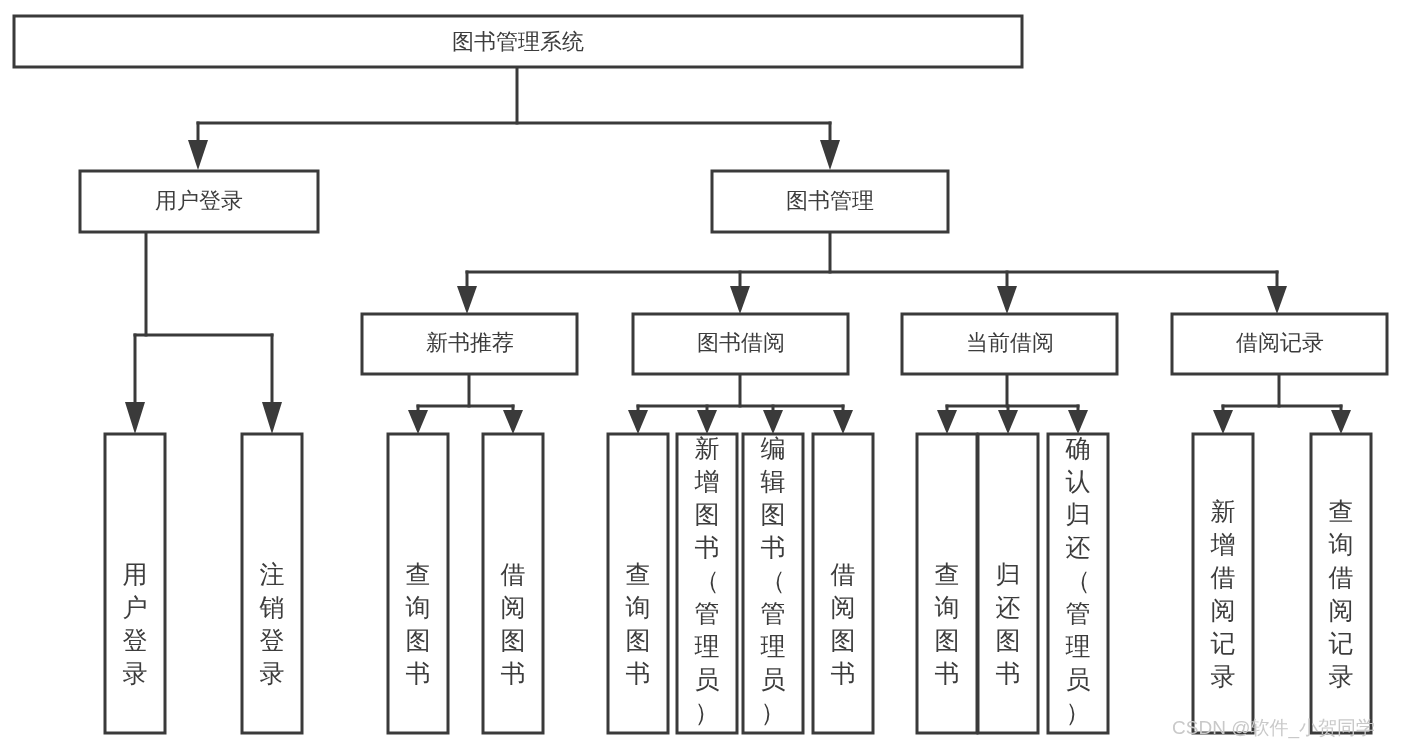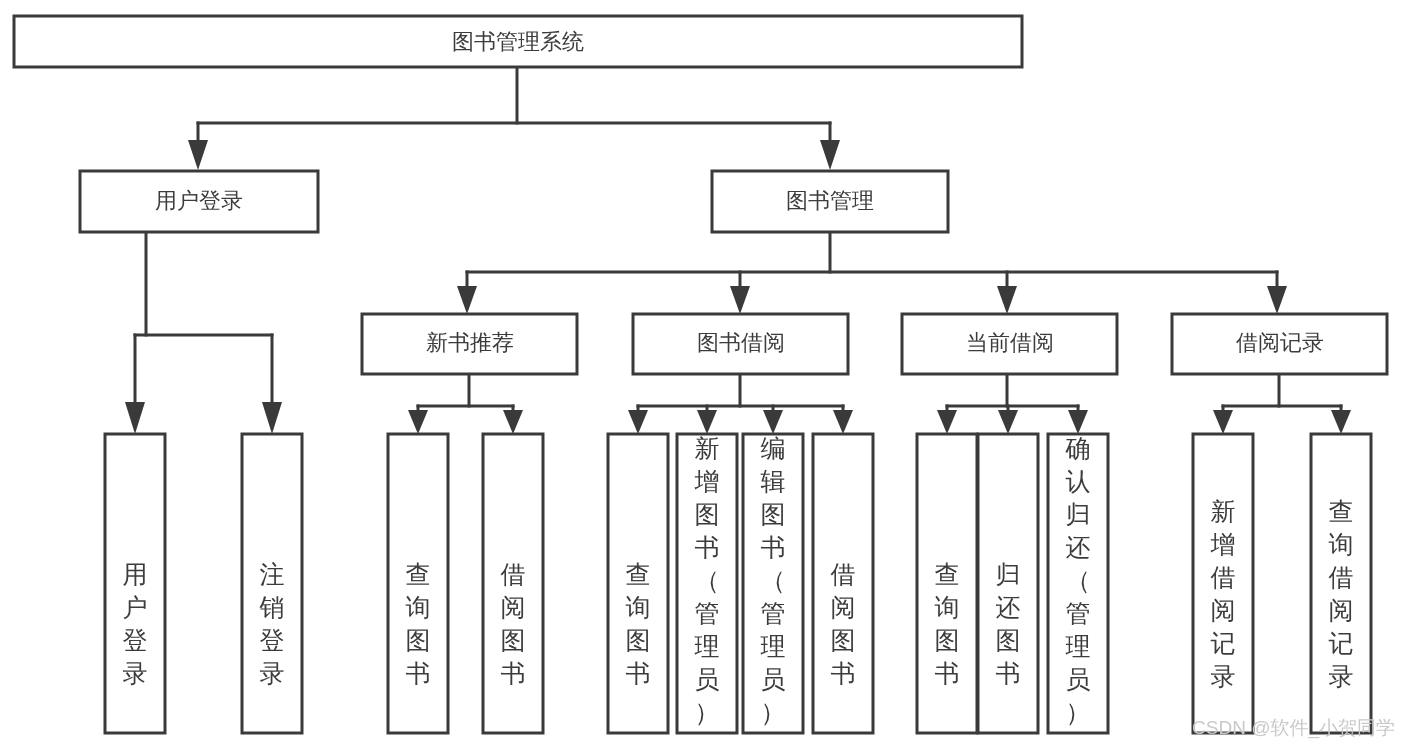--- a/index.html
+++ b/index.html
@@ -52,21 +52,21 @@
     stroke-width: 3;
     fill: none;
     stroke-linecap: square;
   }
   .arrow-head {
     fill: #3a3a3a;
     stroke: none;
   }
   .watermark {
     position: absolute;
-    right: 7px;
+    right: 27px;
     bottom: 6px;
     color: #c9c9c9;
     font-size: 19px;
     font-family: "Liberation Sans", "DejaVu Sans", sans-serif;
     white-space: nowrap;
     user-select: none;
     pointer-events: none;
   }
 </style>
 </head>

